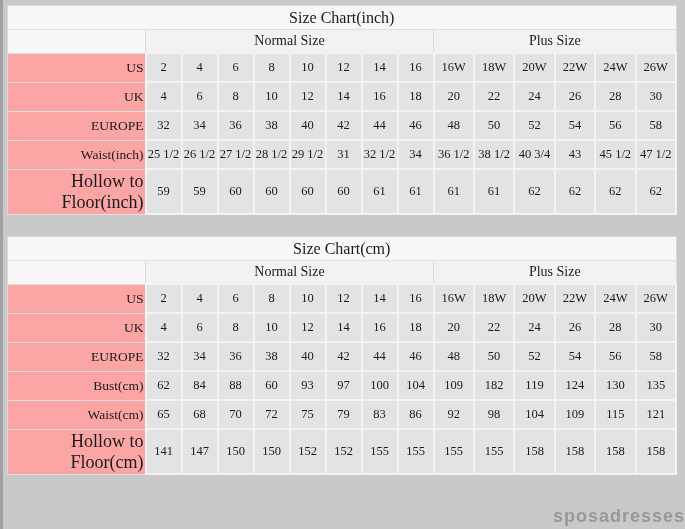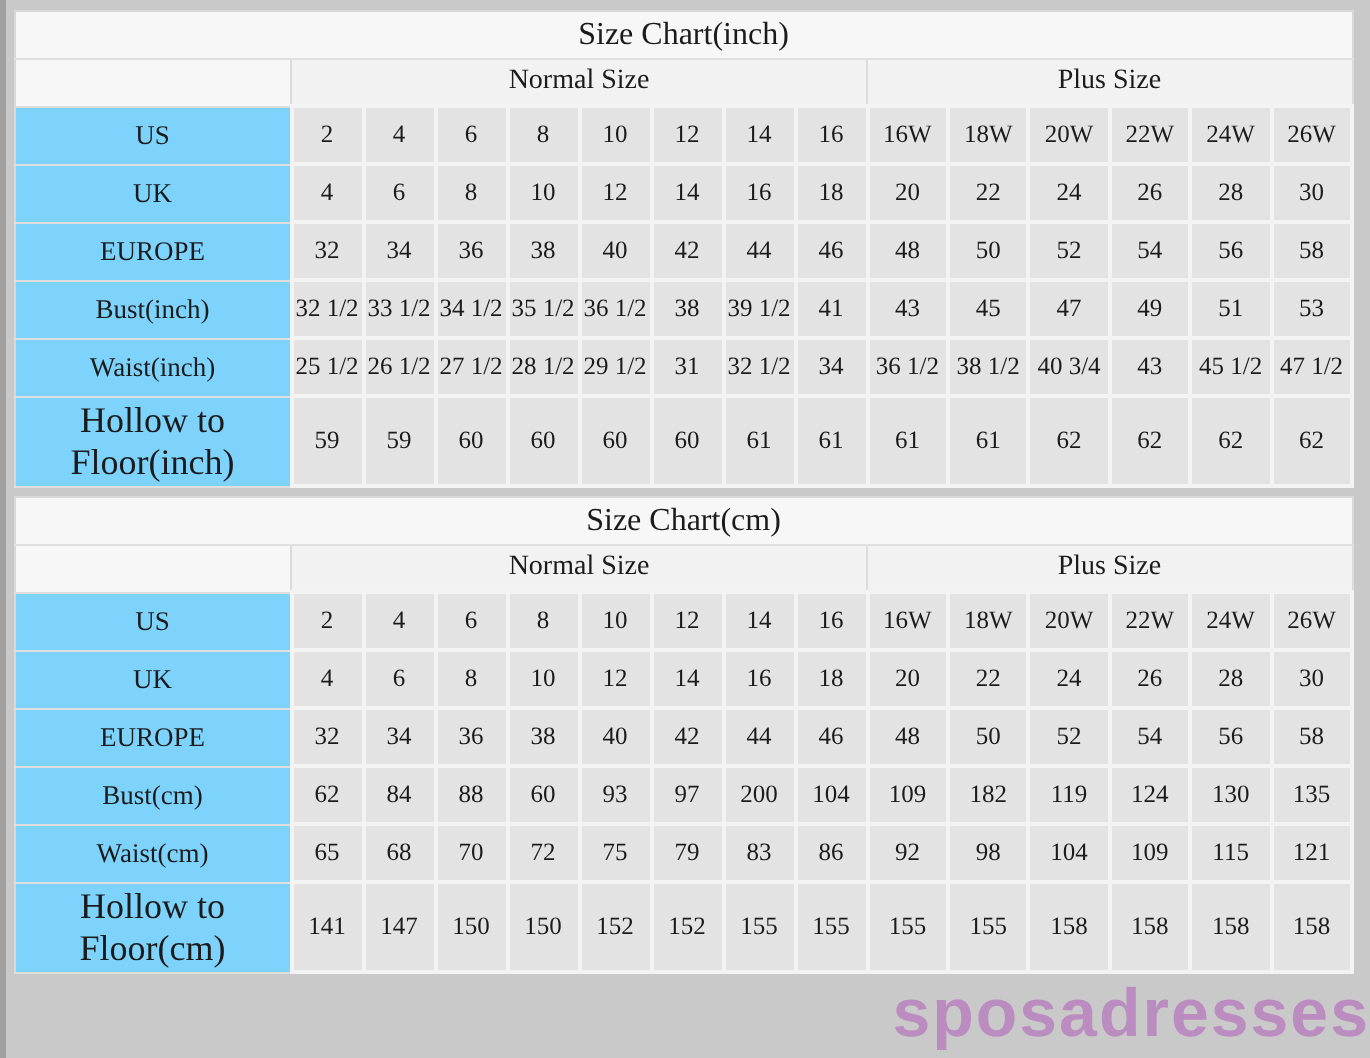--- a/index.html
+++ b/index.html
@@ -18,21 +18,21 @@
   }
   .content {
     position: absolute; left: 7px; top: 5px; width: 670px;
   }
   table.size-table {
     width: 670px;
     border-collapse: collapse;
     table-layout: fixed;
     background: #f5f5f5;
     border: 1px solid #d8d8d8;
-    margin-bottom: 4px;
+    margin-bottom: 21px;
   }
   col.label-col  { width: 138px; }
   col.normal-col { width: 36px; }
   col.plus-col   { width: auto; }
 
   tr.title-row td {
     text-align: center;
     font-size: 16px;
     height: 21px;
     background: #f7f7f7;
@@ -44,22 +44,22 @@
     height: 20px;
     background: #f2f2f2;
     border: 1px solid #dcdcdc;
   }
   tr.group-row td.corner {
     background: #f7f7f7;
     border-left: none;
     border-top: none;
   }
   td.row-label {
-    background: #7dd3fc;
-    text-align: center;
+    background: #fca5a5;
+    text-align: right;
     font-size: 13.5px;
     border-top: 1px solid #dedede;
     border-bottom: 1px solid #dedede;
     border-right: 1px solid #cfcfcf;
   }
   td.cell {
     background: #e3e3e3;
     text-align: center;
     font-size: 12.5px;
     border: 2px solid #f3f3f3;
@@ -67,24 +67,24 @@
     overflow: hidden;
     white-space: nowrap;
   }
   tr.tall td.cell { height: 33px; }
   tr.tall td.row-label { font-size: 18px; }
 
   .watermark {
     position: absolute;
     right: 0px; bottom: 2px;
     font-family: "Liberation Sans", sans-serif;
-    font-size: 34px;
+    font-size: 18px;
     font-weight: bold;
     letter-spacing: 1px;
-    color: #a21caf;
+    color: #404040;
     opacity: 0.35;
     pointer-events: none;
   }
 </style>
 </head>
 <body>
 
 <div class="left-edge"></div>
 
 <div class="content">
@@ -161,37 +161,20 @@
           <td class="cell">44</td>
           <td class="cell">46</td>
           <td class="cell">48</td>
           <td class="cell">50</td>
           <td class="cell">52</td>
           <td class="cell">54</td>
           <td class="cell">56</td>
           <td class="cell">58</td>
         </tr>
         <tr class="data-row">
-          <td class="row-label">Bust(inch)</td>
-          <td class="cell">32 1/2</td>
-          <td class="cell">33 1/2</td>
-          <td class="cell">34 1/2</td>
-          <td class="cell">35 1/2</td>
-          <td class="cell">36 1/2</td>
-          <td class="cell">38</td>
-          <td class="cell">39 1/2</td>
-          <td class="cell">41</td>
-          <td class="cell">43</td>
-          <td class="cell">45</td>
-          <td class="cell">47</td>
-          <td class="cell">49</td>
-          <td class="cell">51</td>
-          <td class="cell">53</td>
-        </tr>
-        <tr class="data-row">
           <td class="row-label">Waist(inch)</td>
           <td class="cell">25 1/2</td>
           <td class="cell">26 1/2</td>
           <td class="cell">27 1/2</td>
           <td class="cell">28 1/2</td>
           <td class="cell">29 1/2</td>
           <td class="cell">31</td>
           <td class="cell">32 1/2</td>
           <td class="cell">34</td>
           <td class="cell">36 1/2</td>
@@ -300,21 +283,21 @@
           <td class="cell">58</td>
         </tr>
         <tr class="data-row">
           <td class="row-label">Bust(cm)</td>
           <td class="cell">62</td>
           <td class="cell">84</td>
           <td class="cell">88</td>
           <td class="cell">60</td>
           <td class="cell">93</td>
           <td class="cell">97</td>
-          <td class="cell">200</td>
+          <td class="cell">100</td>
           <td class="cell">104</td>
           <td class="cell">109</td>
           <td class="cell">182</td>
           <td class="cell">119</td>
           <td class="cell">124</td>
           <td class="cell">130</td>
           <td class="cell">135</td>
         </tr>
         <tr class="data-row">
           <td class="row-label">Waist(cm)</td>

